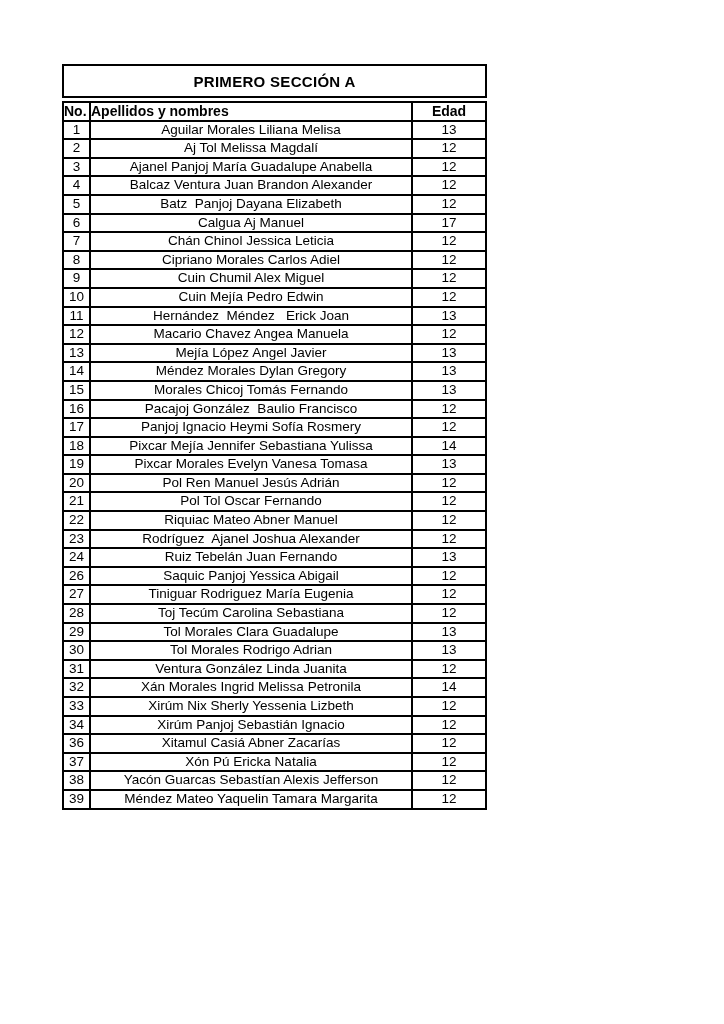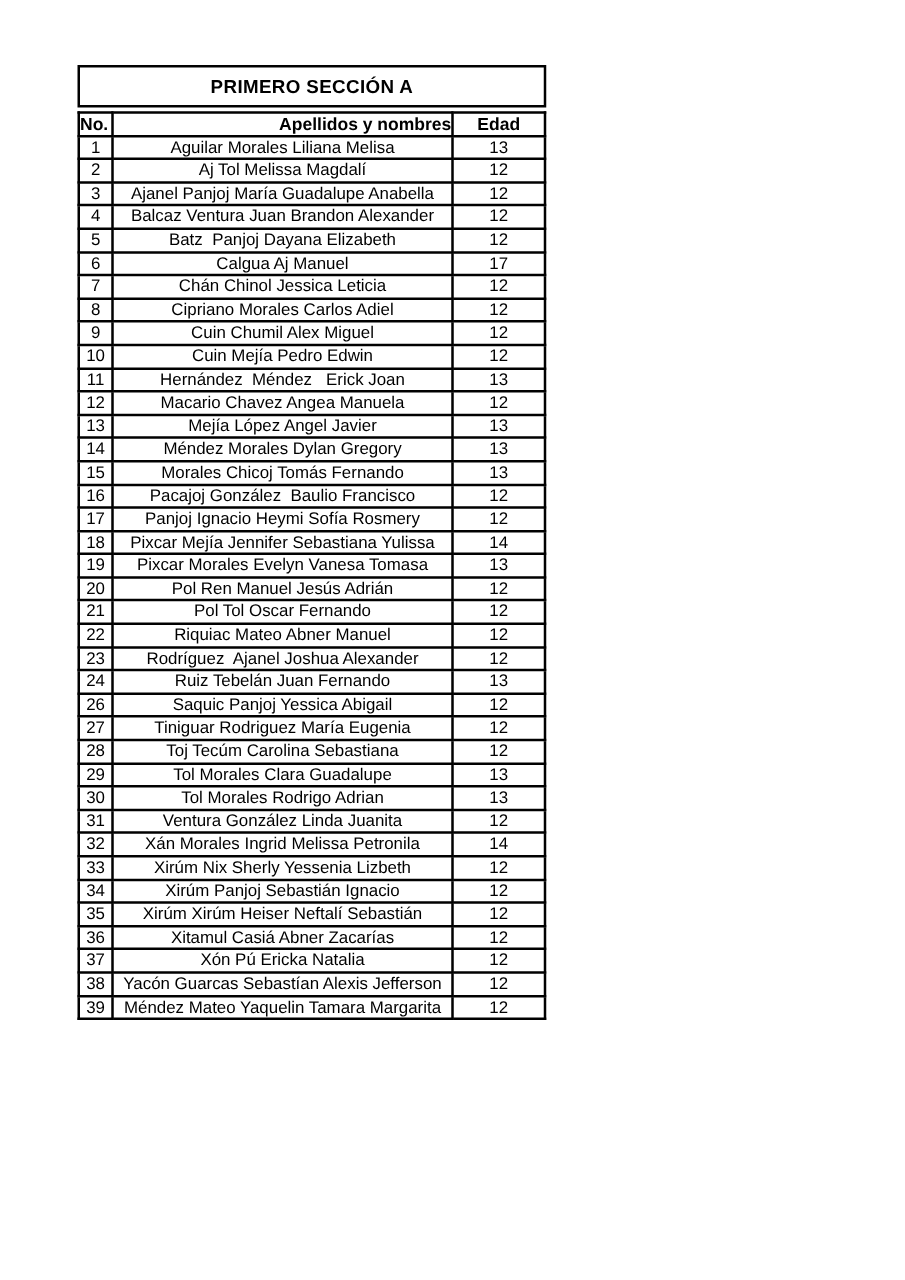--- a/index.html
+++ b/index.html
@@ -8,22 +8,22 @@
     height: 1024px;
     background: #ffffff;
     color: #000000;
     font-family: "Liberation Sans", sans-serif;
     position: relative;
     overflow: hidden;
   }
   .sheet {
     position: absolute;
     left: 62px;
-    top: 52px;
-    width: 375px;
+    top: 64px;
+    width: 425px;
   }
   .title-box {
     box-sizing: border-box;
     border: 2px solid #000000;
     height: 34px;
     display: flex;
     align-items: center;
     justify-content: center;
     font-weight: bold;
     font-size: 15px;
@@ -43,21 +43,21 @@
     line-height: 16.6px;
     overflow: hidden;
   }
   table.roster th {
     font-weight: bold;
     font-size: 14px;
   }
   col.c-no   { width: 27px; }
   col.c-age  { width: 74px; }
   th.h-no    { text-align: left; padding-left: 2px; }
-  th.h-names { text-align: right; }
+  th.h-names { text-align: left; }
   th.h-age   { text-align: center; }
   td.no      { text-align: center; }
   td.name    { text-align: center; padding-left: 4px; white-space: pre; }
   td.age     { text-align: center; }
 </style>
 </head>
 <body>
 
 <div class="sheet">
   <div class="title-box">
@@ -236,25 +236,20 @@
     <td class="no">33</td>
     <td class="name">Xirúm Nix Sherly Yessenia Lizbeth</td>
     <td class="age">12</td>
   </tr>
         <tr>
     <td class="no">34</td>
     <td class="name">Xirúm Panjoj Sebastián Ignacio</td>
     <td class="age">12</td>
   </tr>
         <tr>
-    <td class="no">35</td>
-    <td class="name">Xirúm Xirúm Heiser Neftalí Sebastián</td>
-    <td class="age">12</td>
-  </tr>
-        <tr>
     <td class="no">36</td>
     <td class="name">Xitamul Casiá Abner Zacarías</td>
     <td class="age">12</td>
   </tr>
         <tr>
     <td class="no">37</td>
     <td class="name">Xón Pú Ericka Natalia</td>
     <td class="age">12</td>
   </tr>
         <tr>

